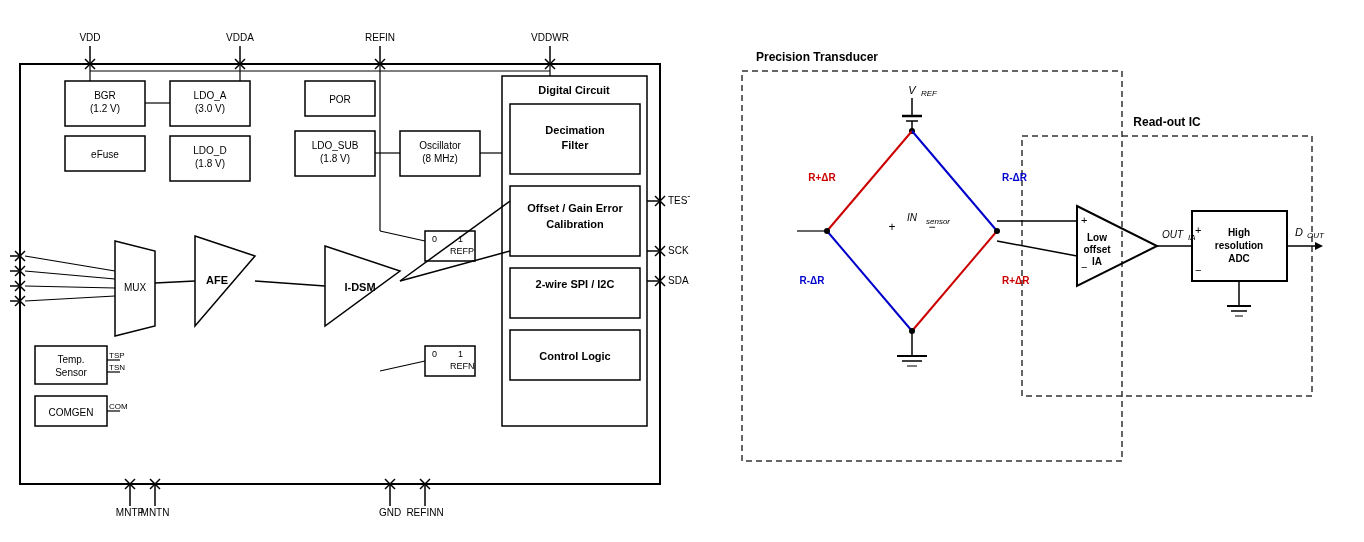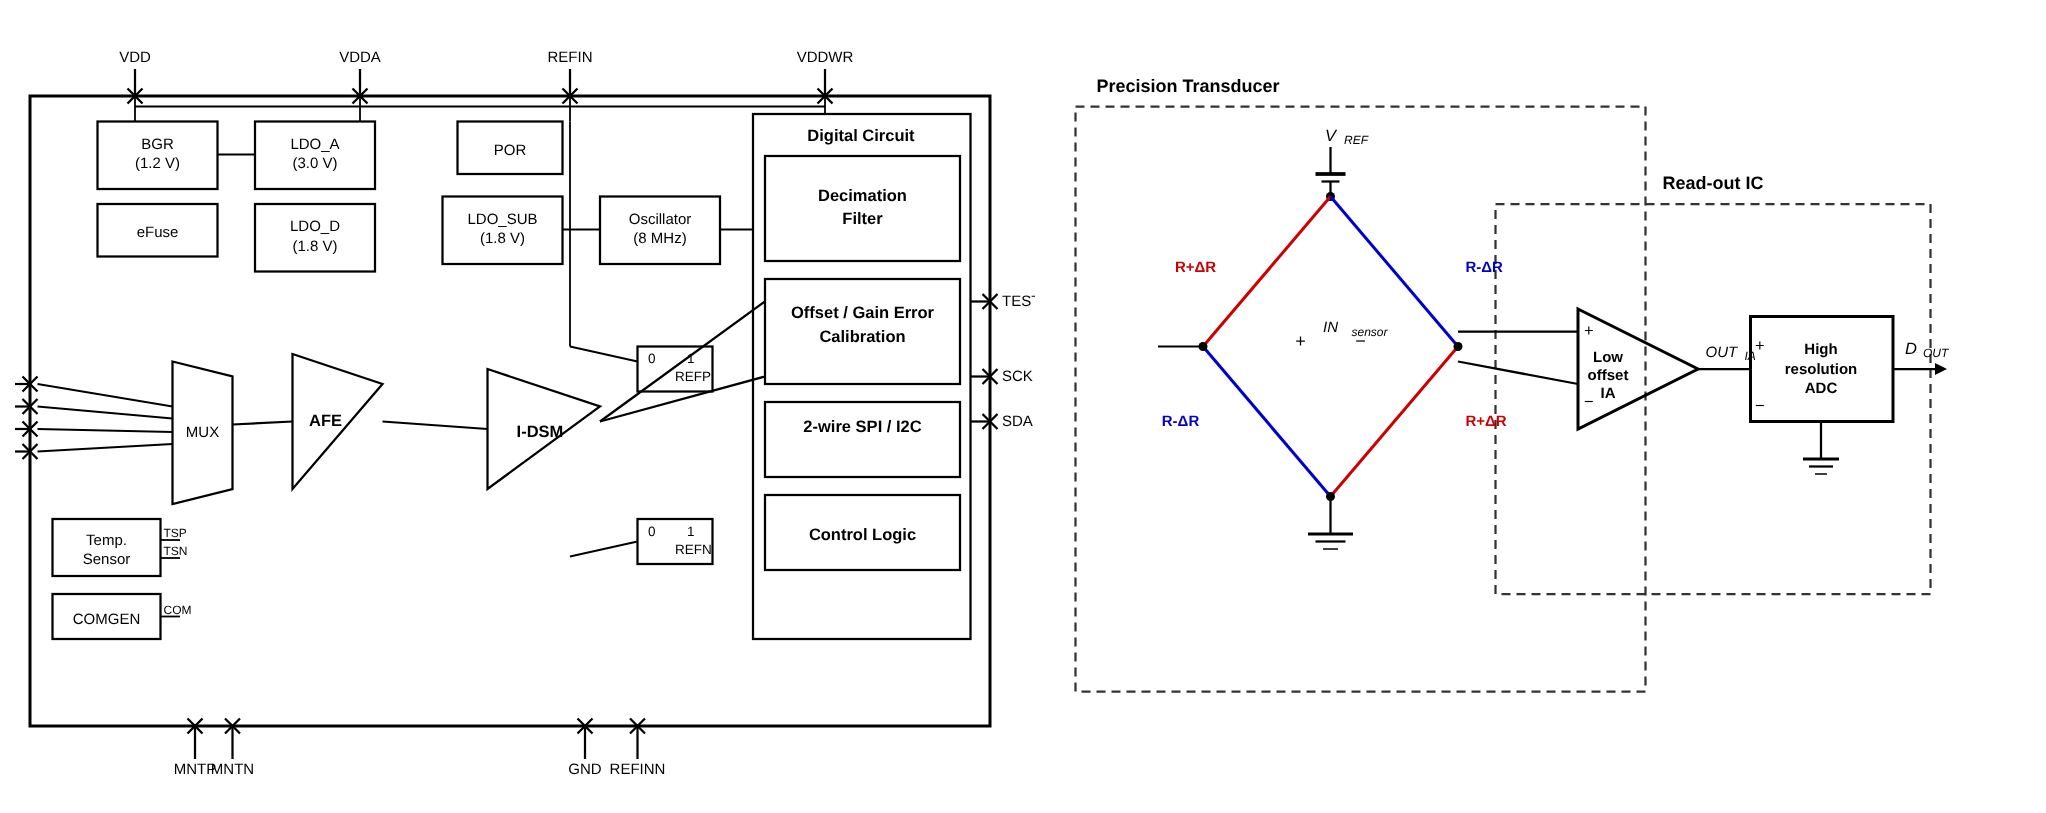--- a/index.html
+++ b/index.html
@@ -11,21 +11,21 @@
       height: 542px;
       overflow: hidden;
       display: flex;
       align-items: center;
       justify-content: flex-start;
     }
     .main-container {
       display: flex;
       align-items: flex-start;
       padding: 10px 10px;
-      gap: 22px;
+      gap: 47px;
       width: 100%;
     }
 
     
     .block-diagram {
       position: relative;
       width: 680px;
       height: 510px;
       flex-shrink: 0;
     }

